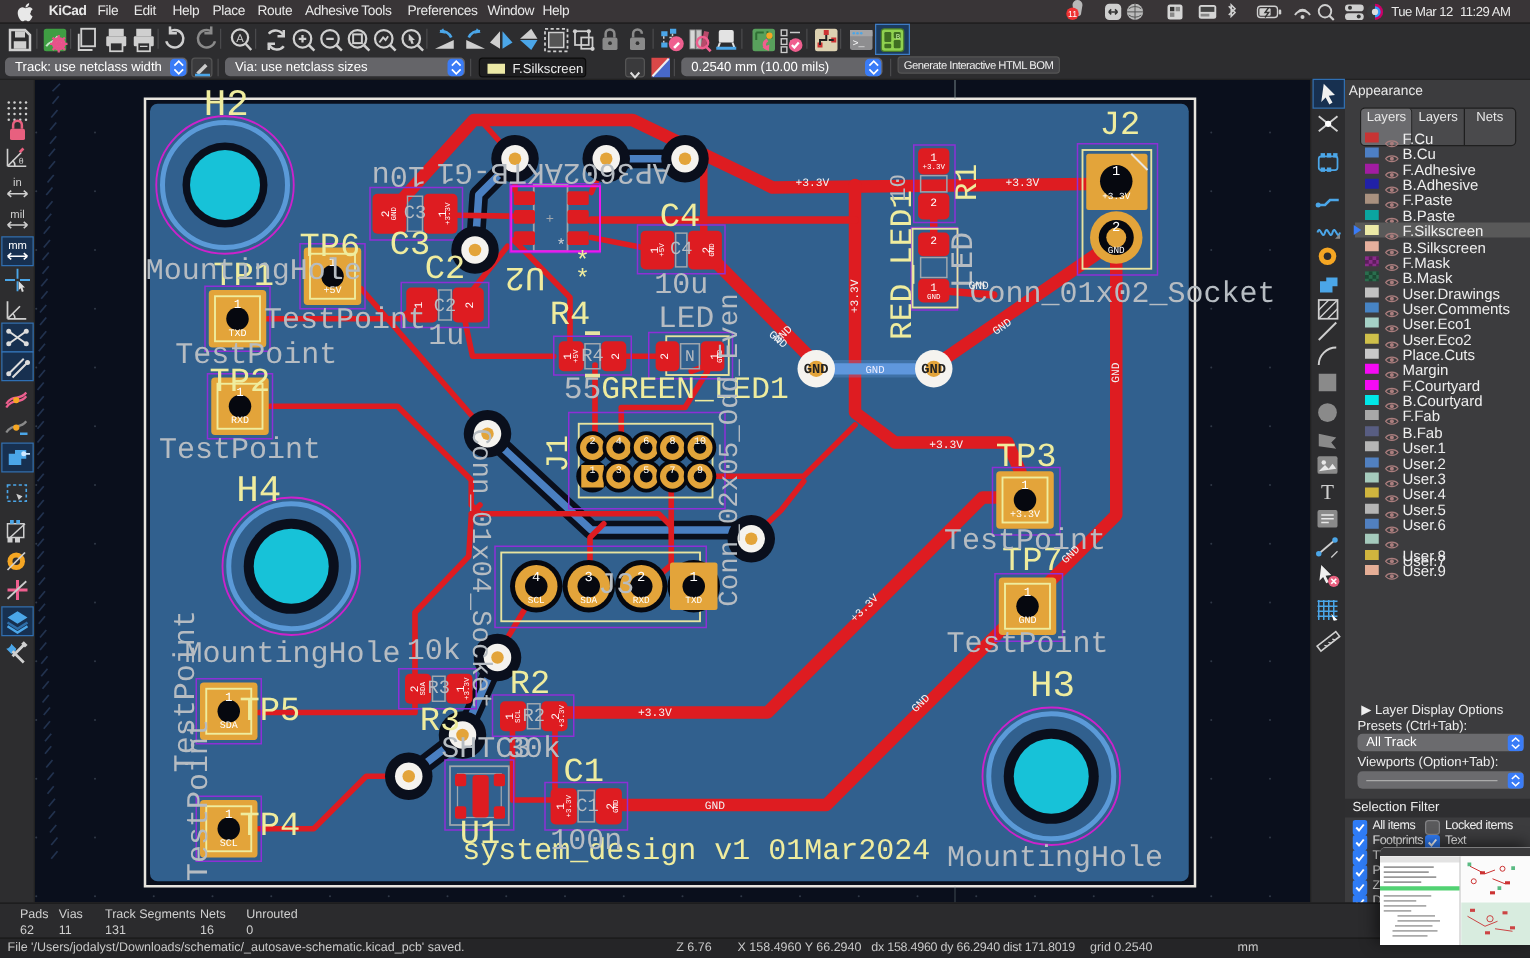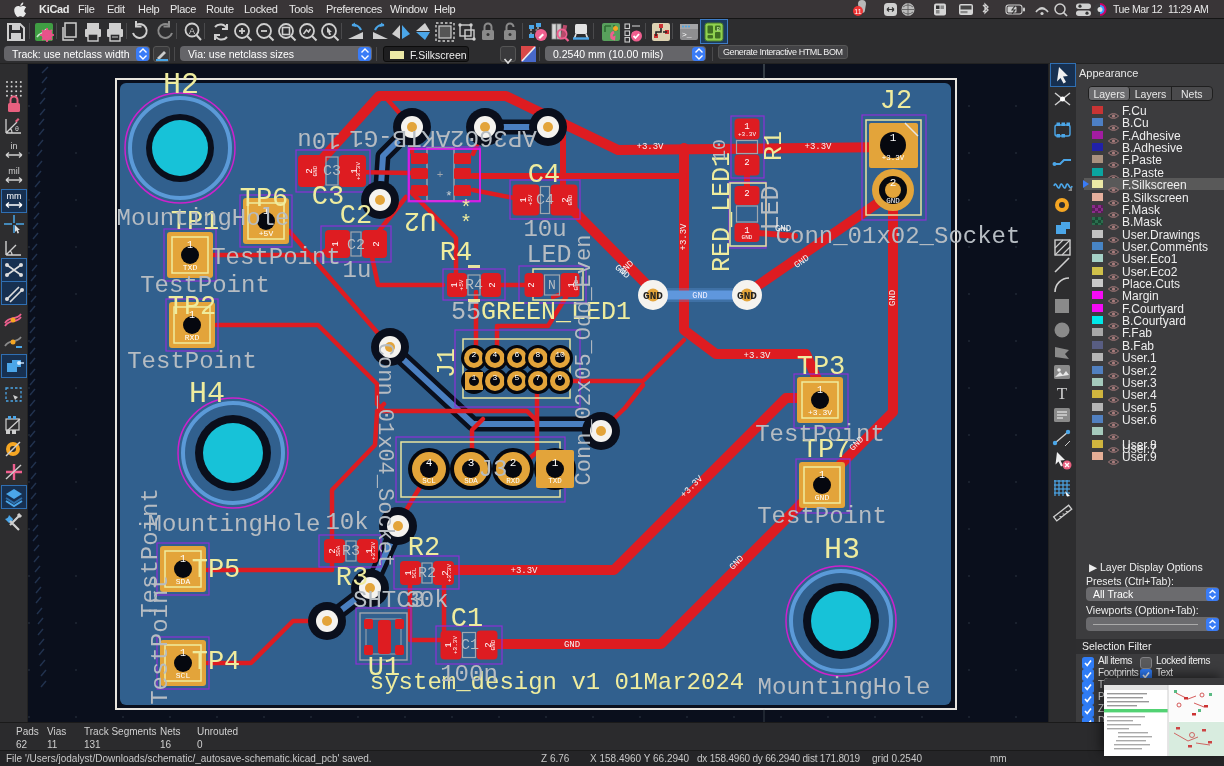--- a/index.html
+++ b/index.html
@@ -25,21 +25,21 @@
 .diagsw{position:absolute;top:2px;width:15px;height:16px}
 .tooltip{position:absolute;left:718px;top:1px;height:14px;background:#434346;border:1px solid #555;border-radius:3px;color:#f0f0f0;font-size:9px;letter-spacing:-0.4px;white-space:nowrap;padding:1px 4px 0 4px}
 .leftbar{position:absolute;left:0;top:64px;width:28px;height:658px;background:#2d2d2f;border-right:1px solid #222}
 .lic{position:absolute;left:2px}
 .lsel{background:#173050;outline:1px solid #2f6fb3}
 .rightbar{position:absolute;left:1048px;top:64px;width:28px;height:658px;background:#2d2d2f;border-left:1px solid #222}
 .ric{position:absolute;left:2px}
 .rsel{background:#173050;outline:1px solid #2f6fb3}
 .panel{position:absolute;left:1076px;top:64px;width:148px;height:658px;background:#3c3c3e;font-family:"Liberation Sans",sans-serif}
 .ptitle{position:absolute;left:3px;top:3px;font-size:11px;color:#e8e8e8}
-.tabs{position:absolute;left:12px;top:22px;width:125px;height:15px;background:#4a4a4c;border:1px solid #1f1f1f;border-radius:4px;display:flex}
+.tabs{position:absolute;left:12px;top:22px;width:125px;height:31px;background:#4a4a4c;border:1px solid #1f1f1f;border-radius:4px;display:flex}
 .tab{flex:1;font-size:10.5px;color:#e8e8e8;text-align:center;padding-top:1px;border-right:1px solid #1f1f1f}
 .tab:last-child{border-right:none}
 .tab.sel{background:#6b6b6e;border-radius:3px}
 .lrowsel{position:absolute;left:8px;width:140px;height:12px;background:#595959}
 .ltri{position:absolute;left:7px;width:0;height:0;border-left:6px solid #3a7cf7;border-top:4px solid transparent;border-bottom:4px solid transparent}
 .lsw{position:absolute;left:16px;width:11px;height:8px}
 .leye{position:absolute;left:32px}
 .lname{position:absolute;left:46px;font-size:12px;color:#eee}
 .ldo{position:absolute;left:13px;top:497px;font-size:10.5px;color:#eee}
 .plab{position:absolute;left:10px;font-size:10.5px;color:#eee}
@@ -66,21 +66,21 @@
 <div class="menubar">
     <svg class="apple" width="14" height="16" viewBox="0 0 14 16">
       <path fill="#e8e8e8" d="M11.5 8.4c0-2 1.6-2.9 1.7-3-0.9-1.3-2.3-1.5-2.8-1.5-1.2-0.1-2.3 0.7-2.9 0.7-0.6 0-1.5-0.7-2.5-0.7C3.7 4 2.5 4.7 1.8 5.8c-1.3 2.2-0.3 5.5 0.9 7.3 0.6 0.9 1.3 1.9 2.3 1.8 0.9 0 1.3-0.6 2.4-0.6 1.1 0 1.4 0.6 2.4 0.6 1 0 1.6-0.9 2.2-1.8 0.7-1 1-2 1-2.1 0 0-1.9-0.7-1.9-2.6zM9.6 2.8c0.5-0.6 0.8-1.4 0.7-2.2-0.7 0-1.6 0.5-2.1 1.1-0.5 0.5-0.9 1.4-0.8 2.2 0.8 0.1 1.7-0.4 2.2-1.1z"></path>
     </svg>
     <span class="mi b" style="left:39px">KiCad</span>
     <span class="mi" style="left:78px">File</span>
     <span class="mi" style="left:107px">Edit</span>
     <span class="mi" style="left:138px">Help</span>
     <span class="mi" style="left:170px">Place</span>
     <span class="mi" style="left:206px">Route</span>
-    <span class="mi" style="left:244px">Locked</span>
+    <span class="mi" style="left:244px">Adhesive</span>
     <span class="mi" style="left:289px">Tools</span>
     <span class="mi" style="left:326px">Preferences</span>
     <span class="mi" style="left:390px">Window</span>
     <span class="mi" style="left:434px">Help</span>
     <svg class="sticons" width="380" height="18" viewBox="0 0 380 18" style="left:848px;top:0">
 <g fill="#d8d8d8">
 <path d="M10 4 a4 4 0 1 1 8 0 l-1 6 a3 3 0 0 1 -6 0z" fill="#b8b8b8"></path>
         <circle cx="10" cy="11" r="5" fill="#e33"></circle>
         <text x="10" y="13.5" font-size="7" fill="#fff" text-anchor="middle" font-family="Liberation Sans">11</text>
 <rect x="36" y="3" width="13" height="13" rx="3.5" fill="#cfcfcf"></rect>

